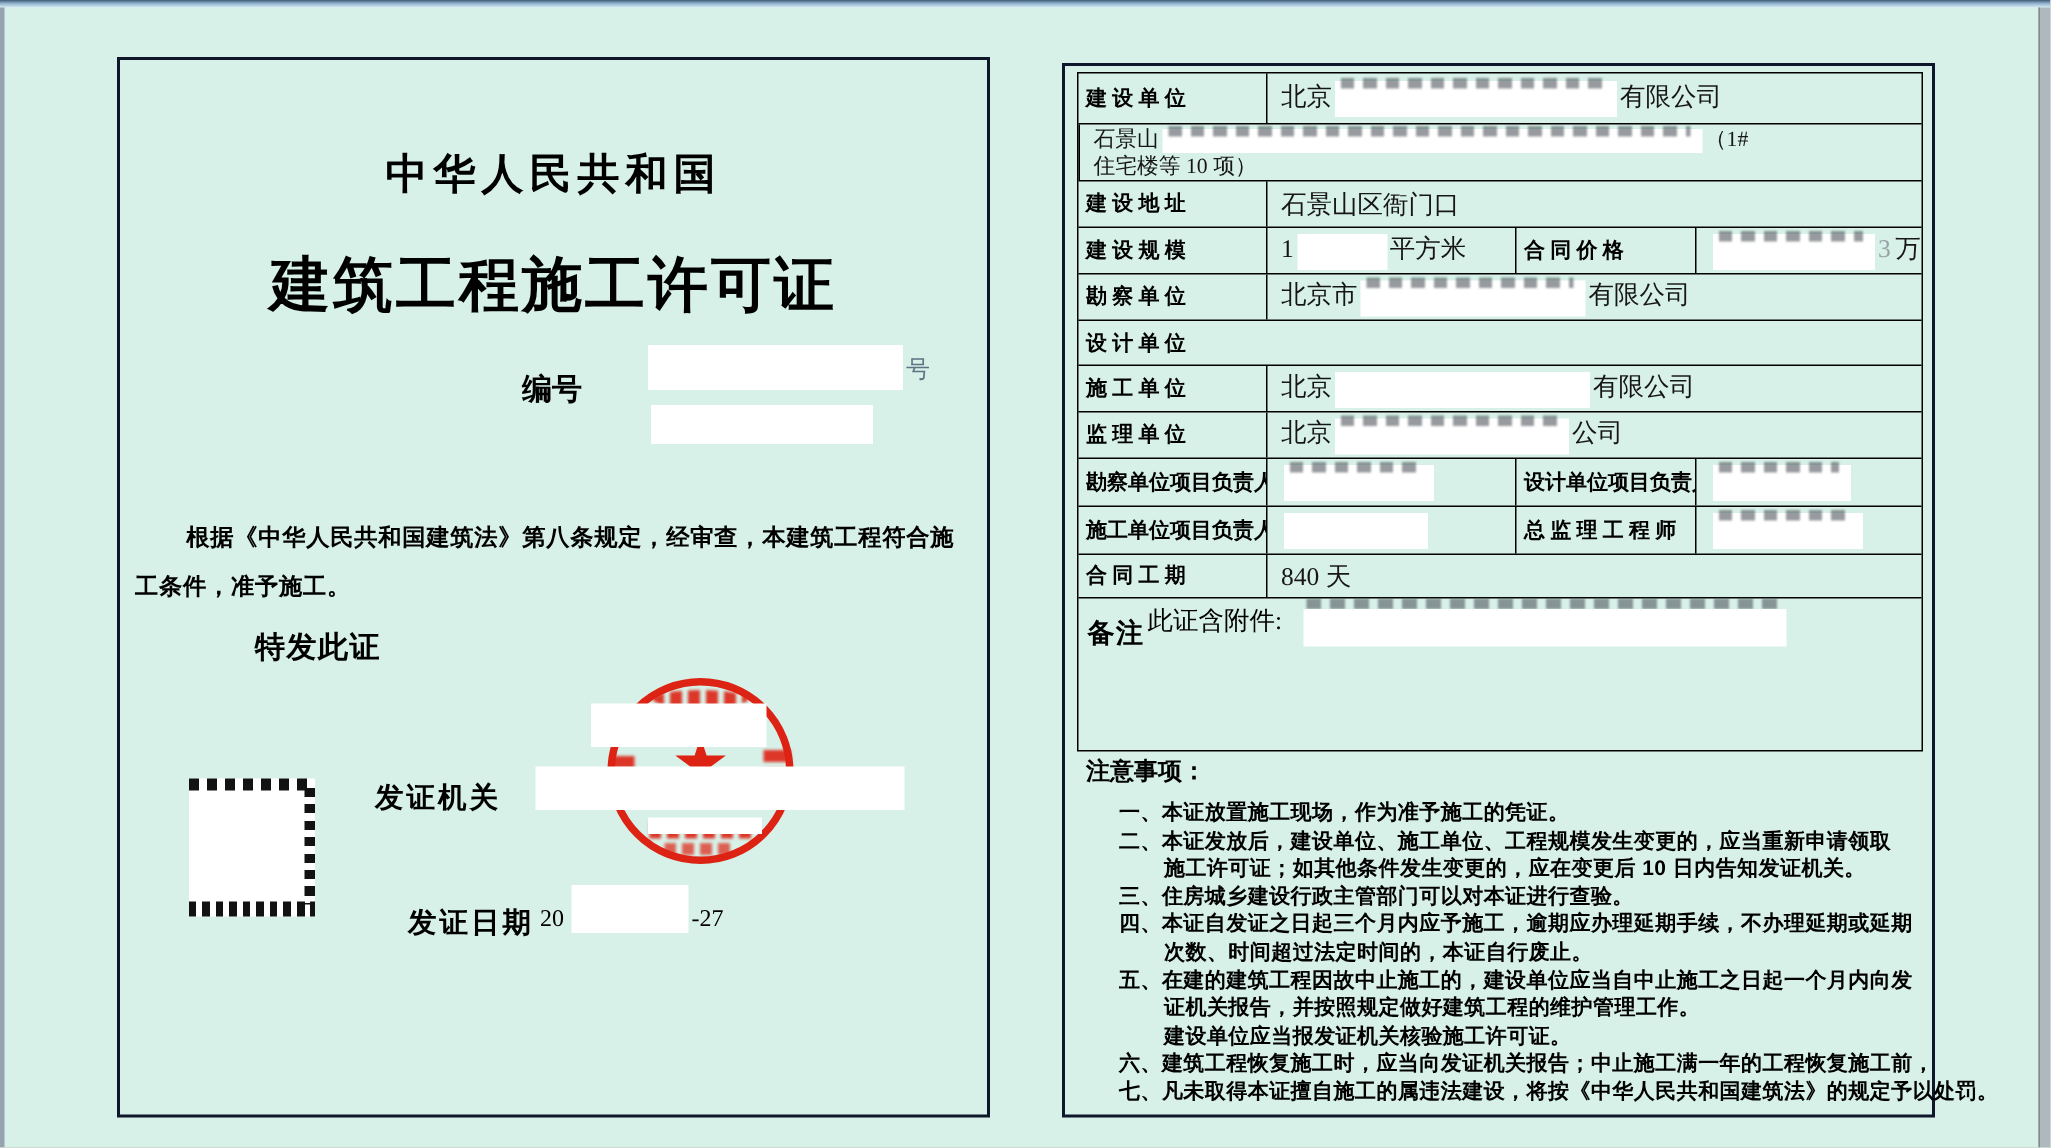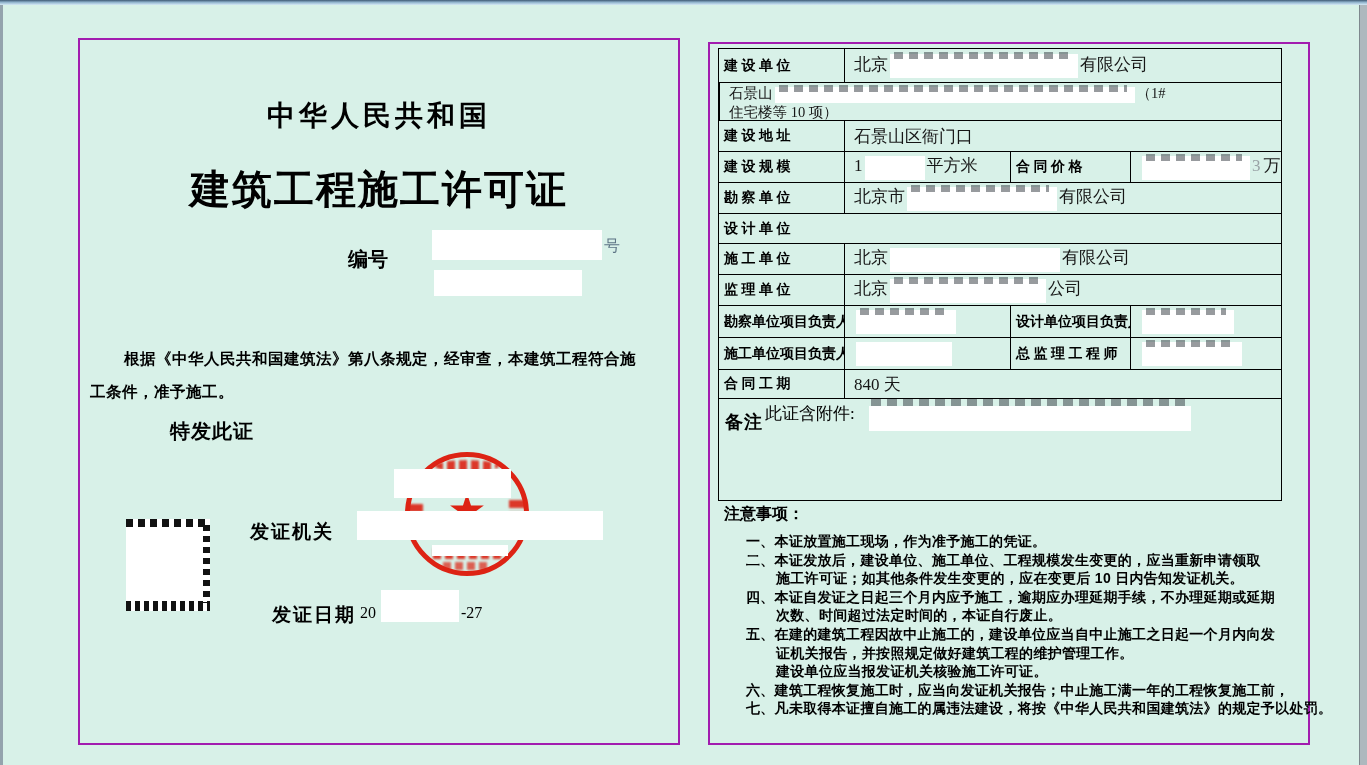--- a/index.html
+++ b/index.html
@@ -5,21 +5,21 @@
   html,body{margin:0;padding:0;background:#c7ccc9;}
   .stage{position:relative;width:1367px;height:765px;background:#d8f1e8;overflow:hidden;
          font-family:"Liberation Sans","DejaVu Sans",sans-serif;color:#000;}
   .abs{position:absolute;}
   
   .top-strip{position:absolute;left:0;top:0;right:0;height:5px;
              background:linear-gradient(#3f5a74,#8fb2cc 45%,#d6eaf6);}
   .left-strip{position:absolute;left:0;top:5px;bottom:0;width:3px;background:#94a3ad;}
   .scrollbar{position:absolute;right:0;top:5px;bottom:0;width:7px;background:#aeb8be;border-left:1px solid #7e888e;}
   
-  .page{position:absolute;border:2px solid #a21caf;background:transparent;padding-left:20px;}
+  .page{position:absolute;border:2px solid #0f172a;background:transparent;}
   .left-page{left:78px;top:38px;width:578px;height:703px;}
   .right-page{left:708px;top:42px;width:578px;height:699px;}
   .country-title{left:0;right:0;top:57px;text-align:center;font-size:28px;font-weight:700;
                  letter-spacing:4px;font-family:"Liberation Serif","DejaVu Serif",serif;}
   .cert-title{left:0;right:0;top:122px;text-align:center;font-size:40px;font-weight:900;
               letter-spacing:2px;font-family:"Liberation Serif","DejaVu Serif",serif;}
   .number-label{left:268px;top:206px;font-size:20px;font-weight:700;}
   .number-suffix{left:524px;top:196px;font-size:16px;color:#5d7485;font-family:"Liberation Serif","DejaVu Serif",serif;}
   .redact{position:absolute;background:#ffffff;}
   .body-par{left:10px;top:302px;width:560px;font-size:15.5px;font-weight:700;line-height:33px;
@@ -217,20 +217,21 @@
         <div class="remark-ghost"></div>
         <div class="remark-redact"></div>
       </div>
     </div>
 
     <div class="notes-title">注意事项：</div>
     <div class="notes-list">
         <div class="note-line">一、本证放置施工现场，作为准予施工的凭证。</div>
         <div class="note-line">二、本证发放后，建设单位、施工单位、工程规模发生变更的，应当重新申请领取</div>
         <div class="note-line cont">施工许可证；如其他条件发生变更的，应在变更后 10 日内告知发证机关。</div>
+        <div class="note-line">三、住房城乡建设行政主管部门可以对本证进行查验。</div>
         <div class="note-line">四、本证自发证之日起三个月内应予施工，逾期应办理延期手续，不办理延期或延期</div>
         <div class="note-line cont">次数、时间超过法定时间的，本证自行废止。</div>
         <div class="note-line">五、在建的建筑工程因故中止施工的，建设单位应当自中止施工之日起一个月内向发</div>
         <div class="note-line cont">证机关报告，并按照规定做好建筑工程的维护管理工作。</div>
         <div class="note-line cont">建设单位应当报发证机关核验施工许可证。</div>
         <div class="note-line">六、建筑工程恢复施工时，应当向发证机关报告；中止施工满一年的工程恢复施工前，</div>
         <div class="note-line">七、凡未取得本证擅自施工的属违法建设，将按《中华人民共和国建筑法》的规定予以处罚。</div>
       </div>
   </div>
 </div>

